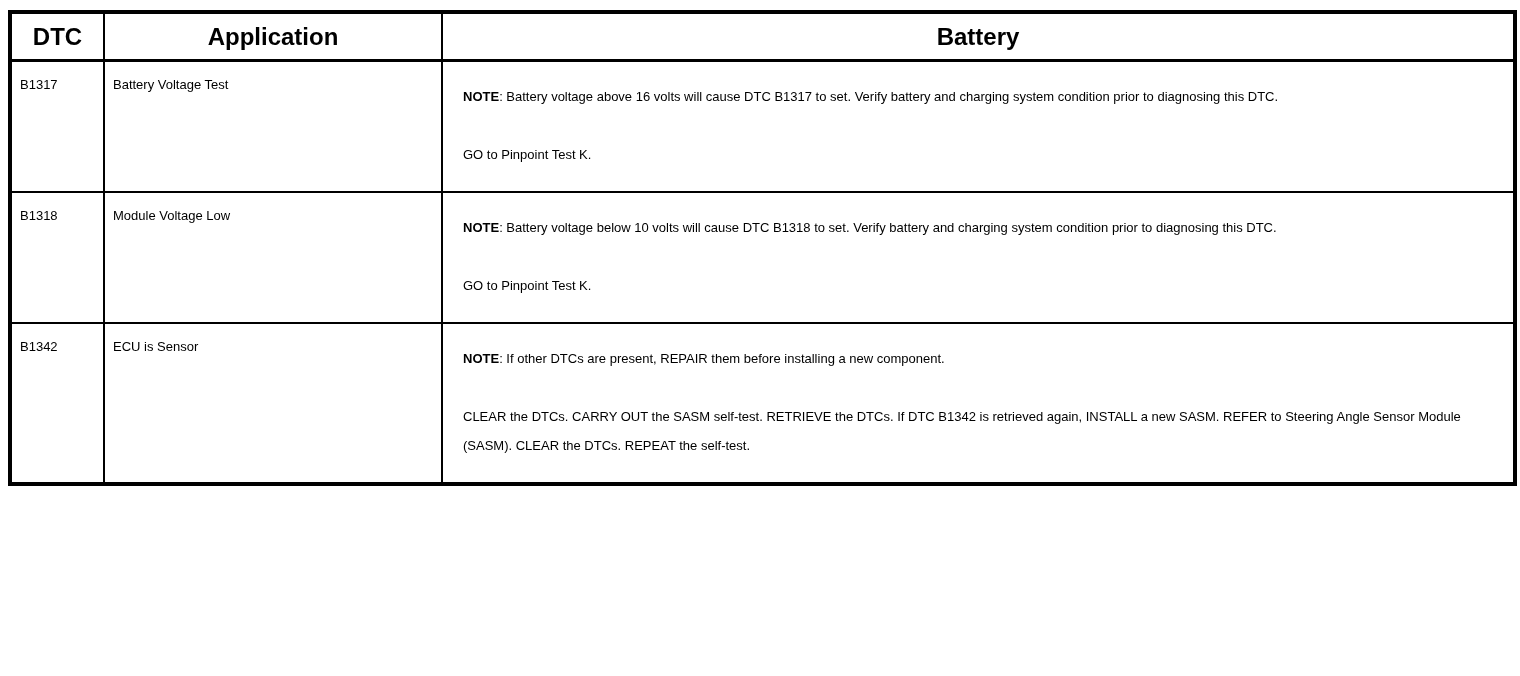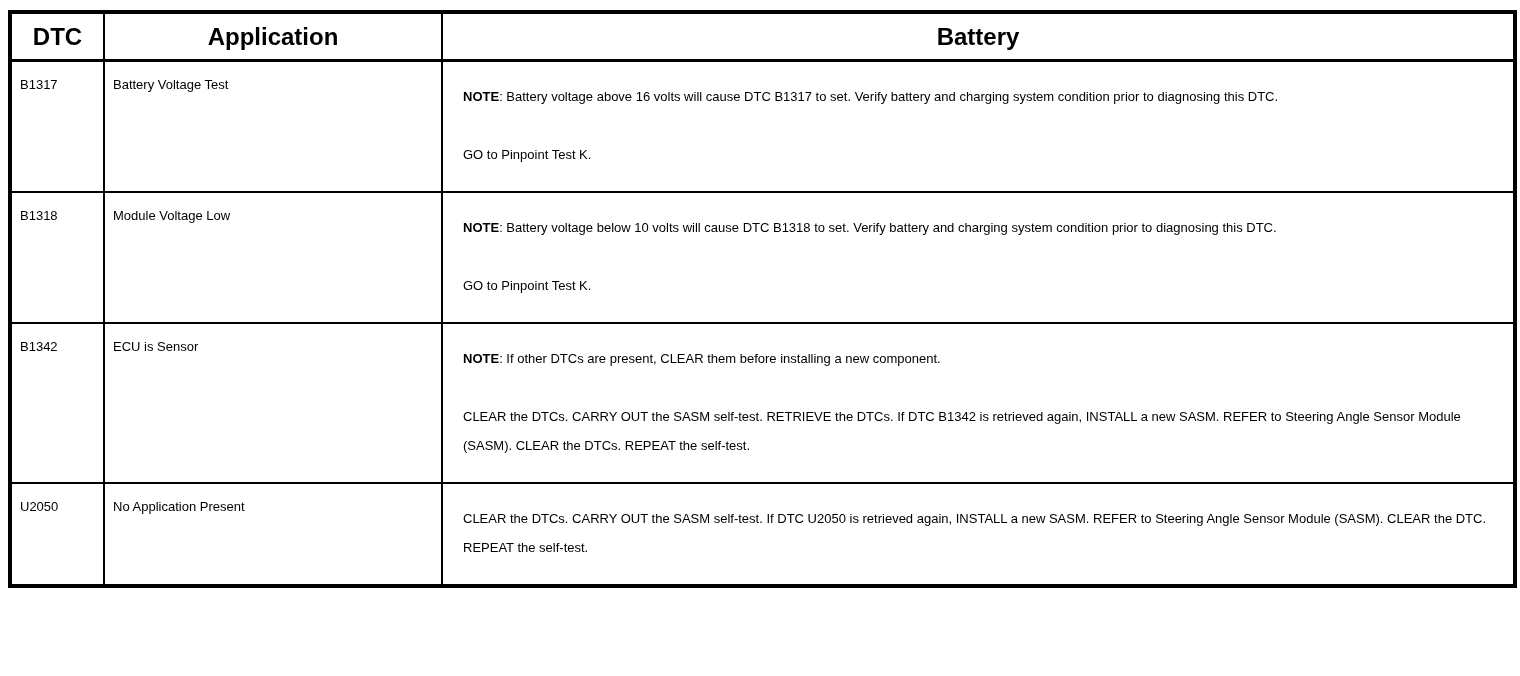--- a/index.html
+++ b/index.html
@@ -82,25 +82,18 @@
       <td class="cell-desc">Module Voltage Low</td>
       <td class="cell-action">
         <p><span class="note-label">NOTE</span><span>: Battery voltage below 10 volts will cause DTC B1318 to set. Verify battery and charging system condition prior to diagnosing this DTC.</span></p>
         <p>GO to Pinpoint Test K.</p>
       </td>
     </tr>
     <tr>
       <td class="cell-dtc">B1342</td>
       <td class="cell-desc">ECU is Sensor</td>
       <td class="cell-action">
-        <p><span class="note-label">NOTE</span><span>: If other DTCs are present, CLEAR them before installing a new component.</span></p>
+        <p><span class="note-label">NOTE</span><span>: If other DTCs are present, REPAIR them before installing a new component.</span></p>
         <p>CLEAR the DTCs. CARRY OUT the SASM self-test. RETRIEVE the DTCs. If DTC B1342 is retrieved again, INSTALL a new SASM. REFER to Steering Angle Sensor Module (SASM). CLEAR the DTCs. REPEAT the self-test.</p>
-      </td>
-    </tr>
-    <tr>
-      <td class="cell-dtc">U2050</td>
-      <td class="cell-desc">No Application Present</td>
-      <td class="cell-action">
-        <p>CLEAR the DTCs. CARRY OUT the SASM self-test. If DTC U2050 is retrieved again, INSTALL a new SASM. REFER to Steering Angle Sensor Module (SASM). CLEAR the DTC. REPEAT the self-test.</p>
       </td>
     </tr>
   </tbody>
 </table>
 
 </body></html>

